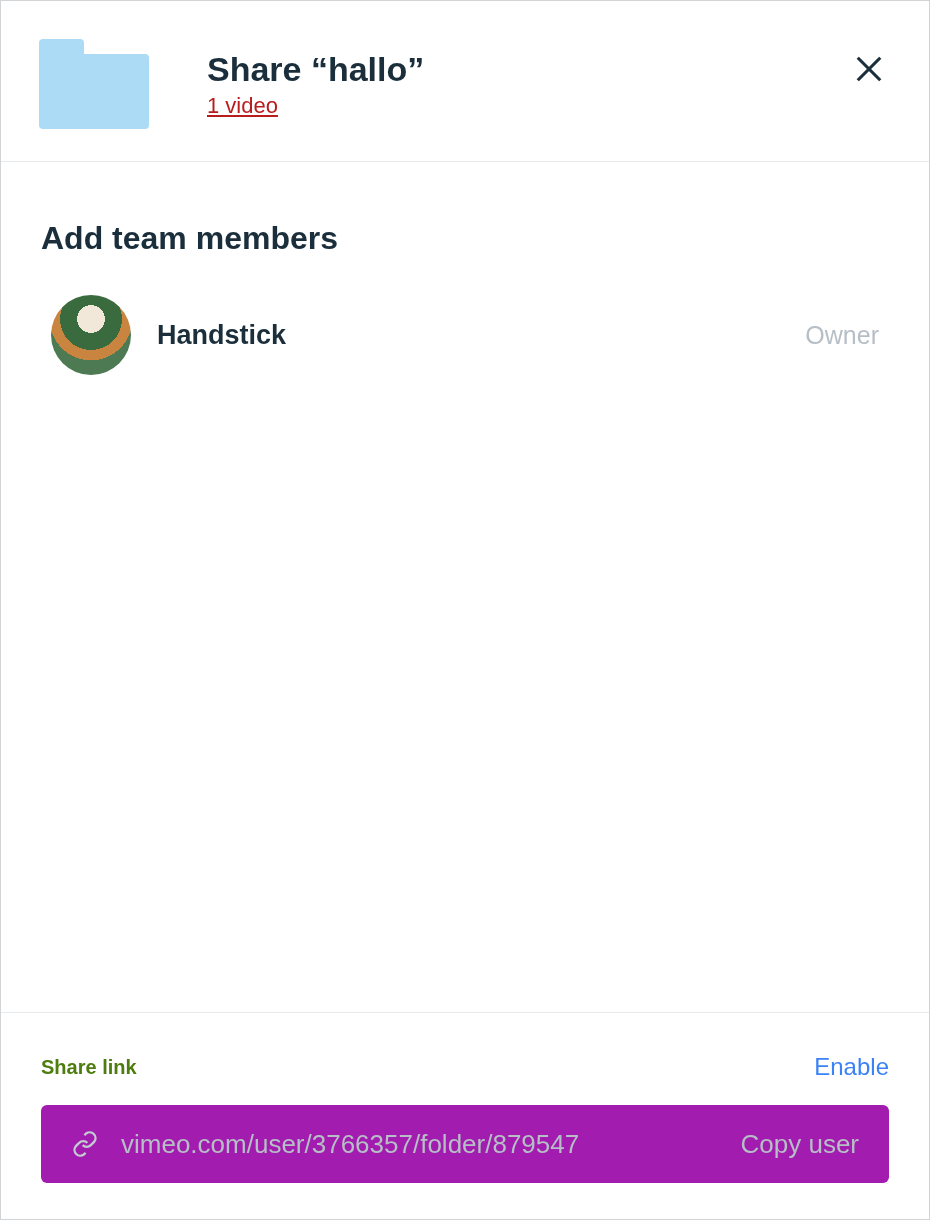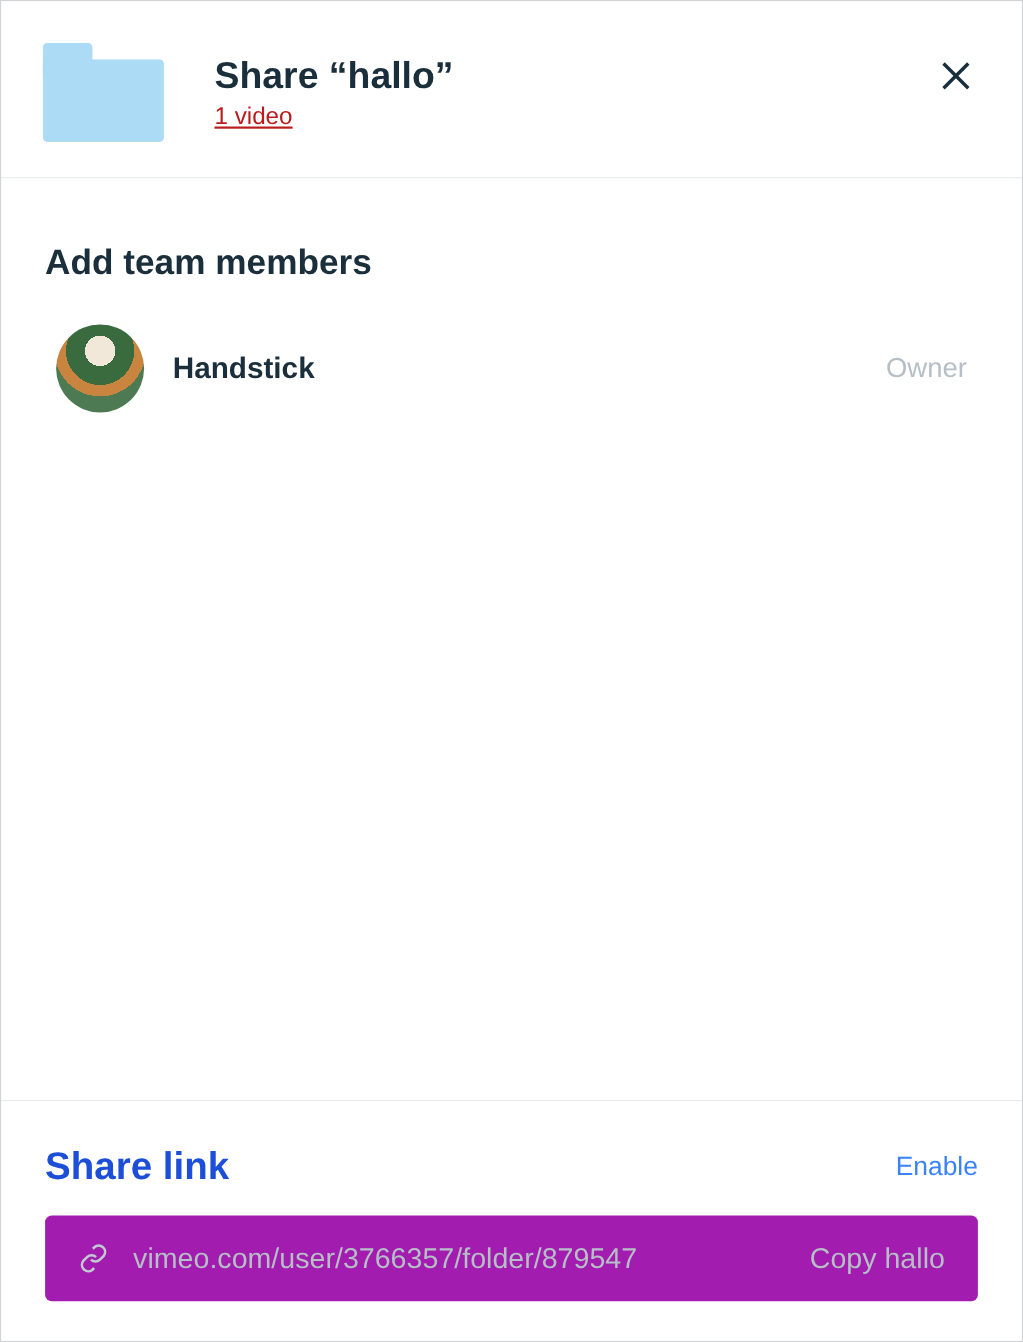--- a/index.html
+++ b/index.html
@@ -2,20 +2,21 @@
 <html><head>
 <meta charset="utf-8">
 <style>
   * { box-sizing: border-box; margin: 0; padding: 0; }
   html, body { width: 930px; height: 1220px; font-family: -apple-system, BlinkMacSystemFont, "Segoe UI", Helvetica, Arial, sans-serif; color: #1a2e3b; background: #fff; }
   .dialog { width: 930px; height: 1220px; display: flex; flex-direction: column; border: 1px solid #d0d4d7; }
   
   .header {
     display: flex; align-items: center; padding: 38px 38px 32px 38px;
     border-bottom: 1px solid #e7eaec;
+    gap: 12px;
   }
   .folder-icon {
     width: 110px; height: 90px; position: relative; flex-shrink: 0;
   }
   .folder-body {
     position: absolute; bottom: 0; width: 110px; height: 75px; background: #abdbf5; border-radius: 4px;
   }
   .folder-tab {
     position: absolute; top: 0; left: 0; width: 45px; height: 30px; background: #abdbf5; border-radius: 4px 4px 0 0;
   }
@@ -41,21 +42,21 @@
   .avatar {
     width: 80px; height: 80px; border-radius: 50%; flex-shrink:0;
     background: radial-gradient(circle at 50% 30%, #f2e8d9 0%, #f2e8d9 20%, #3a6b3f 20%, #3a6b3f 45%, #c9843f 45%, #c9843f 60%, #4d7a52 60%, #4d7a52 100%);
     position: relative; overflow: hidden;
   }
   .member-name { font-size: 27px; font-weight: 600; color: #1a2e3b; margin-left: 26px; flex: 1; }
   .member-role { font-size: 25px; color: #b6bec6; }
   
   .footer { border-top: 1px solid #e7eaec; padding: 40px 40px 36px 40px; }
   .footer-head { display: flex; align-items: center; justify-content: space-between; margin-bottom: 24px; }
-  .footer-title { font-size: 35px; font-weight: 700; color: #1d4ed8; }
+  .footer-title { font-size: 20px; font-weight: 700; color: #4d7c0f; }
   .enable-link { font-size: 24px; font-weight: 500; color: #3b82f6; background:none; border:none; cursor:pointer; }
   .link-box {
     display:flex; align-items:center; height: 78px; background: #a21caf; border-radius: 6px;
     padding: 0 30px;
   }
   .link-icon { width: 28px; height: 28px; flex-shrink:0; margin-right: 22px; }
   .link-icon svg { stroke: #c3cad1; stroke-width: 2; fill:none; width:28px; height:28px; }
   .link-url { flex: 1; font-size: 26px; color: #b6bec6; white-space: nowrap; overflow:hidden; }
   .copy-link { font-size: 26px; font-weight: 500; color: #b6bec6; background:none; border:none; cursor: default; }
 </style>
@@ -98,17 +99,17 @@
       <button class="enable-link">Enable</button>
     </div>
     <div class="link-box">
       <span class="link-icon">
         <svg viewBox="0 0 24 24">
           <path d="M10 13a5 5 0 0 0 7 0l3-3a5 5 0 0 0-7-7l-1.5 1.5"></path>
           <path d="M14 11a5 5 0 0 0-7 0l-3 3a5 5 0 0 0 7 7l1.5-1.5"></path>
         </svg>
       </span>
       <div class="link-url">vimeo.com/user/3766357/folder/879547</div>
-      <button class="copy-link" disabled="">Copy hallo</button>
+      <button class="copy-link" disabled="">Copy user</button>
     </div>
   </div>
 
 </div>
 
 </body></html>

